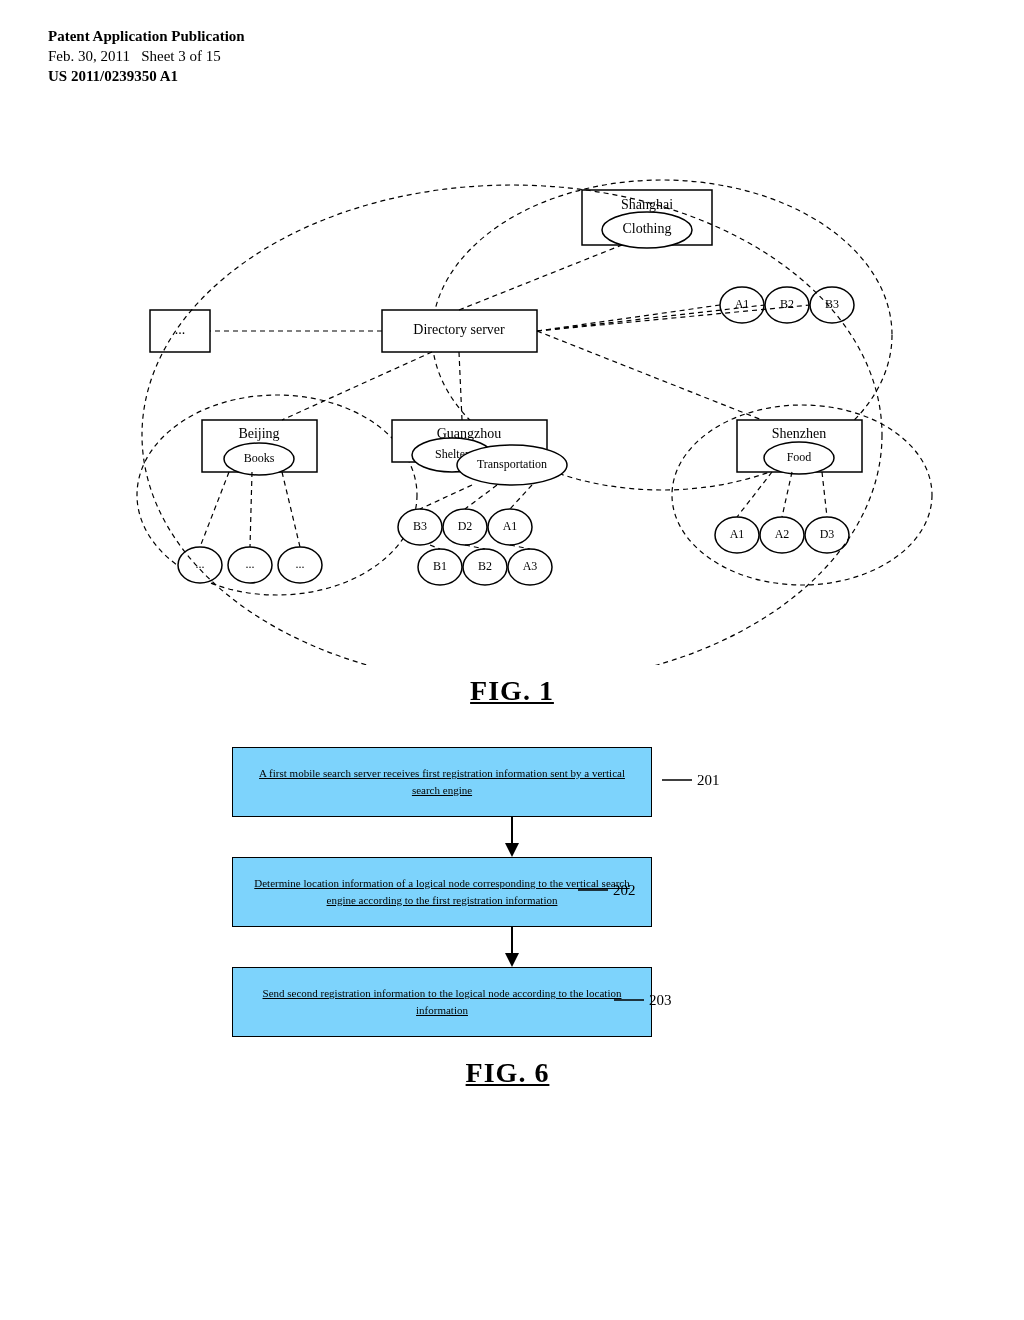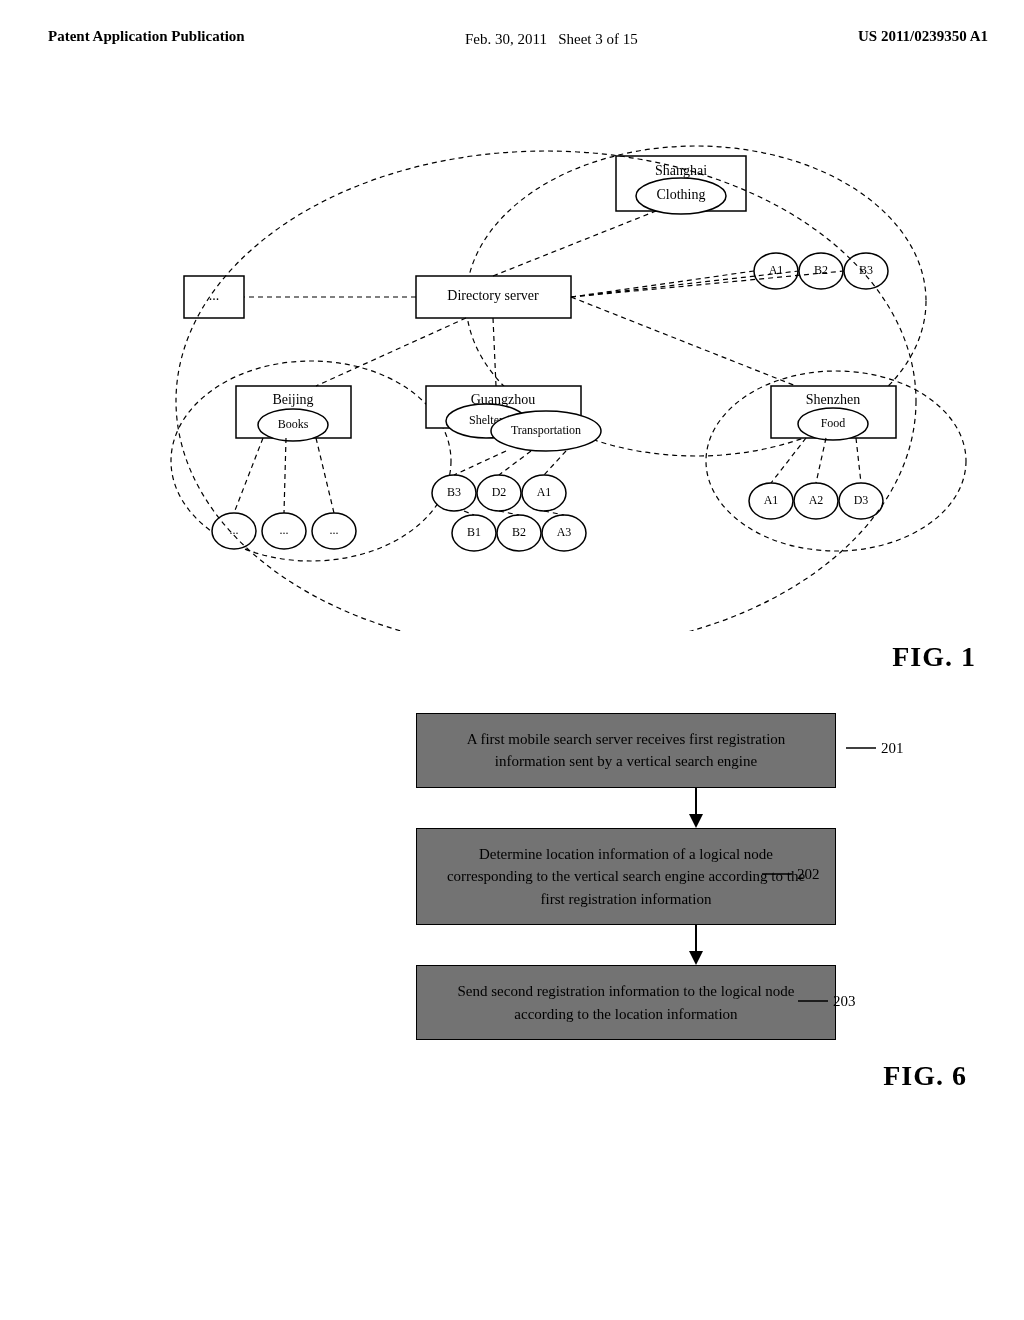--- a/index.html
+++ b/index.html
@@ -12,31 +12,33 @@
       position: relative;
     }
 
     
     .header {
       display: flex;
       justify-content: space-between;
       align-items: flex-start;
       padding: 28px 36px 0 48px;
       font-size: 15px;
+      flex-direction: column;
     }
     .header-left { font-weight: bold; font-size: 15px; }
     .header-center { text-align: center; font-size: 15px; line-height: 1.5; }
     .header-right { font-weight: bold; font-size: 15px; }
 
     
     .content {
       padding: 20px 48px;
       display: flex;
       flex-direction: column;
-      align-items: flex-end;
+      align-items: center;
+      text-decoration: underline;
     }
 
     
     .fig5-container {
       width: 860px;
       height: 530px;
       position: relative;
       margin-top: 30px;
     }
 
@@ -75,28 +77,28 @@
       align-items: center;
       width: 100%;
       position: relative;
       margin-bottom: 0;
     }
 
     .flow-box {
       border: 1.5px solid #000;
       padding: 14px 20px;
       text-align: center;
-      font-size: 15px;
+      font-size: 11px;
       line-height: 1.5;
       width: 420px;
       min-height: 70px;
       display: flex;
       align-items: center;
       justify-content: center;
-      background: #737373;
+      background: #7dd3fc;
       position: relative;
     }
 
     .flow-label {
       position: absolute;
       right: -60px;
       top: 50%;
       transform: translateY(-50%);
       font-size: 15px;
       white-space: nowrap;

